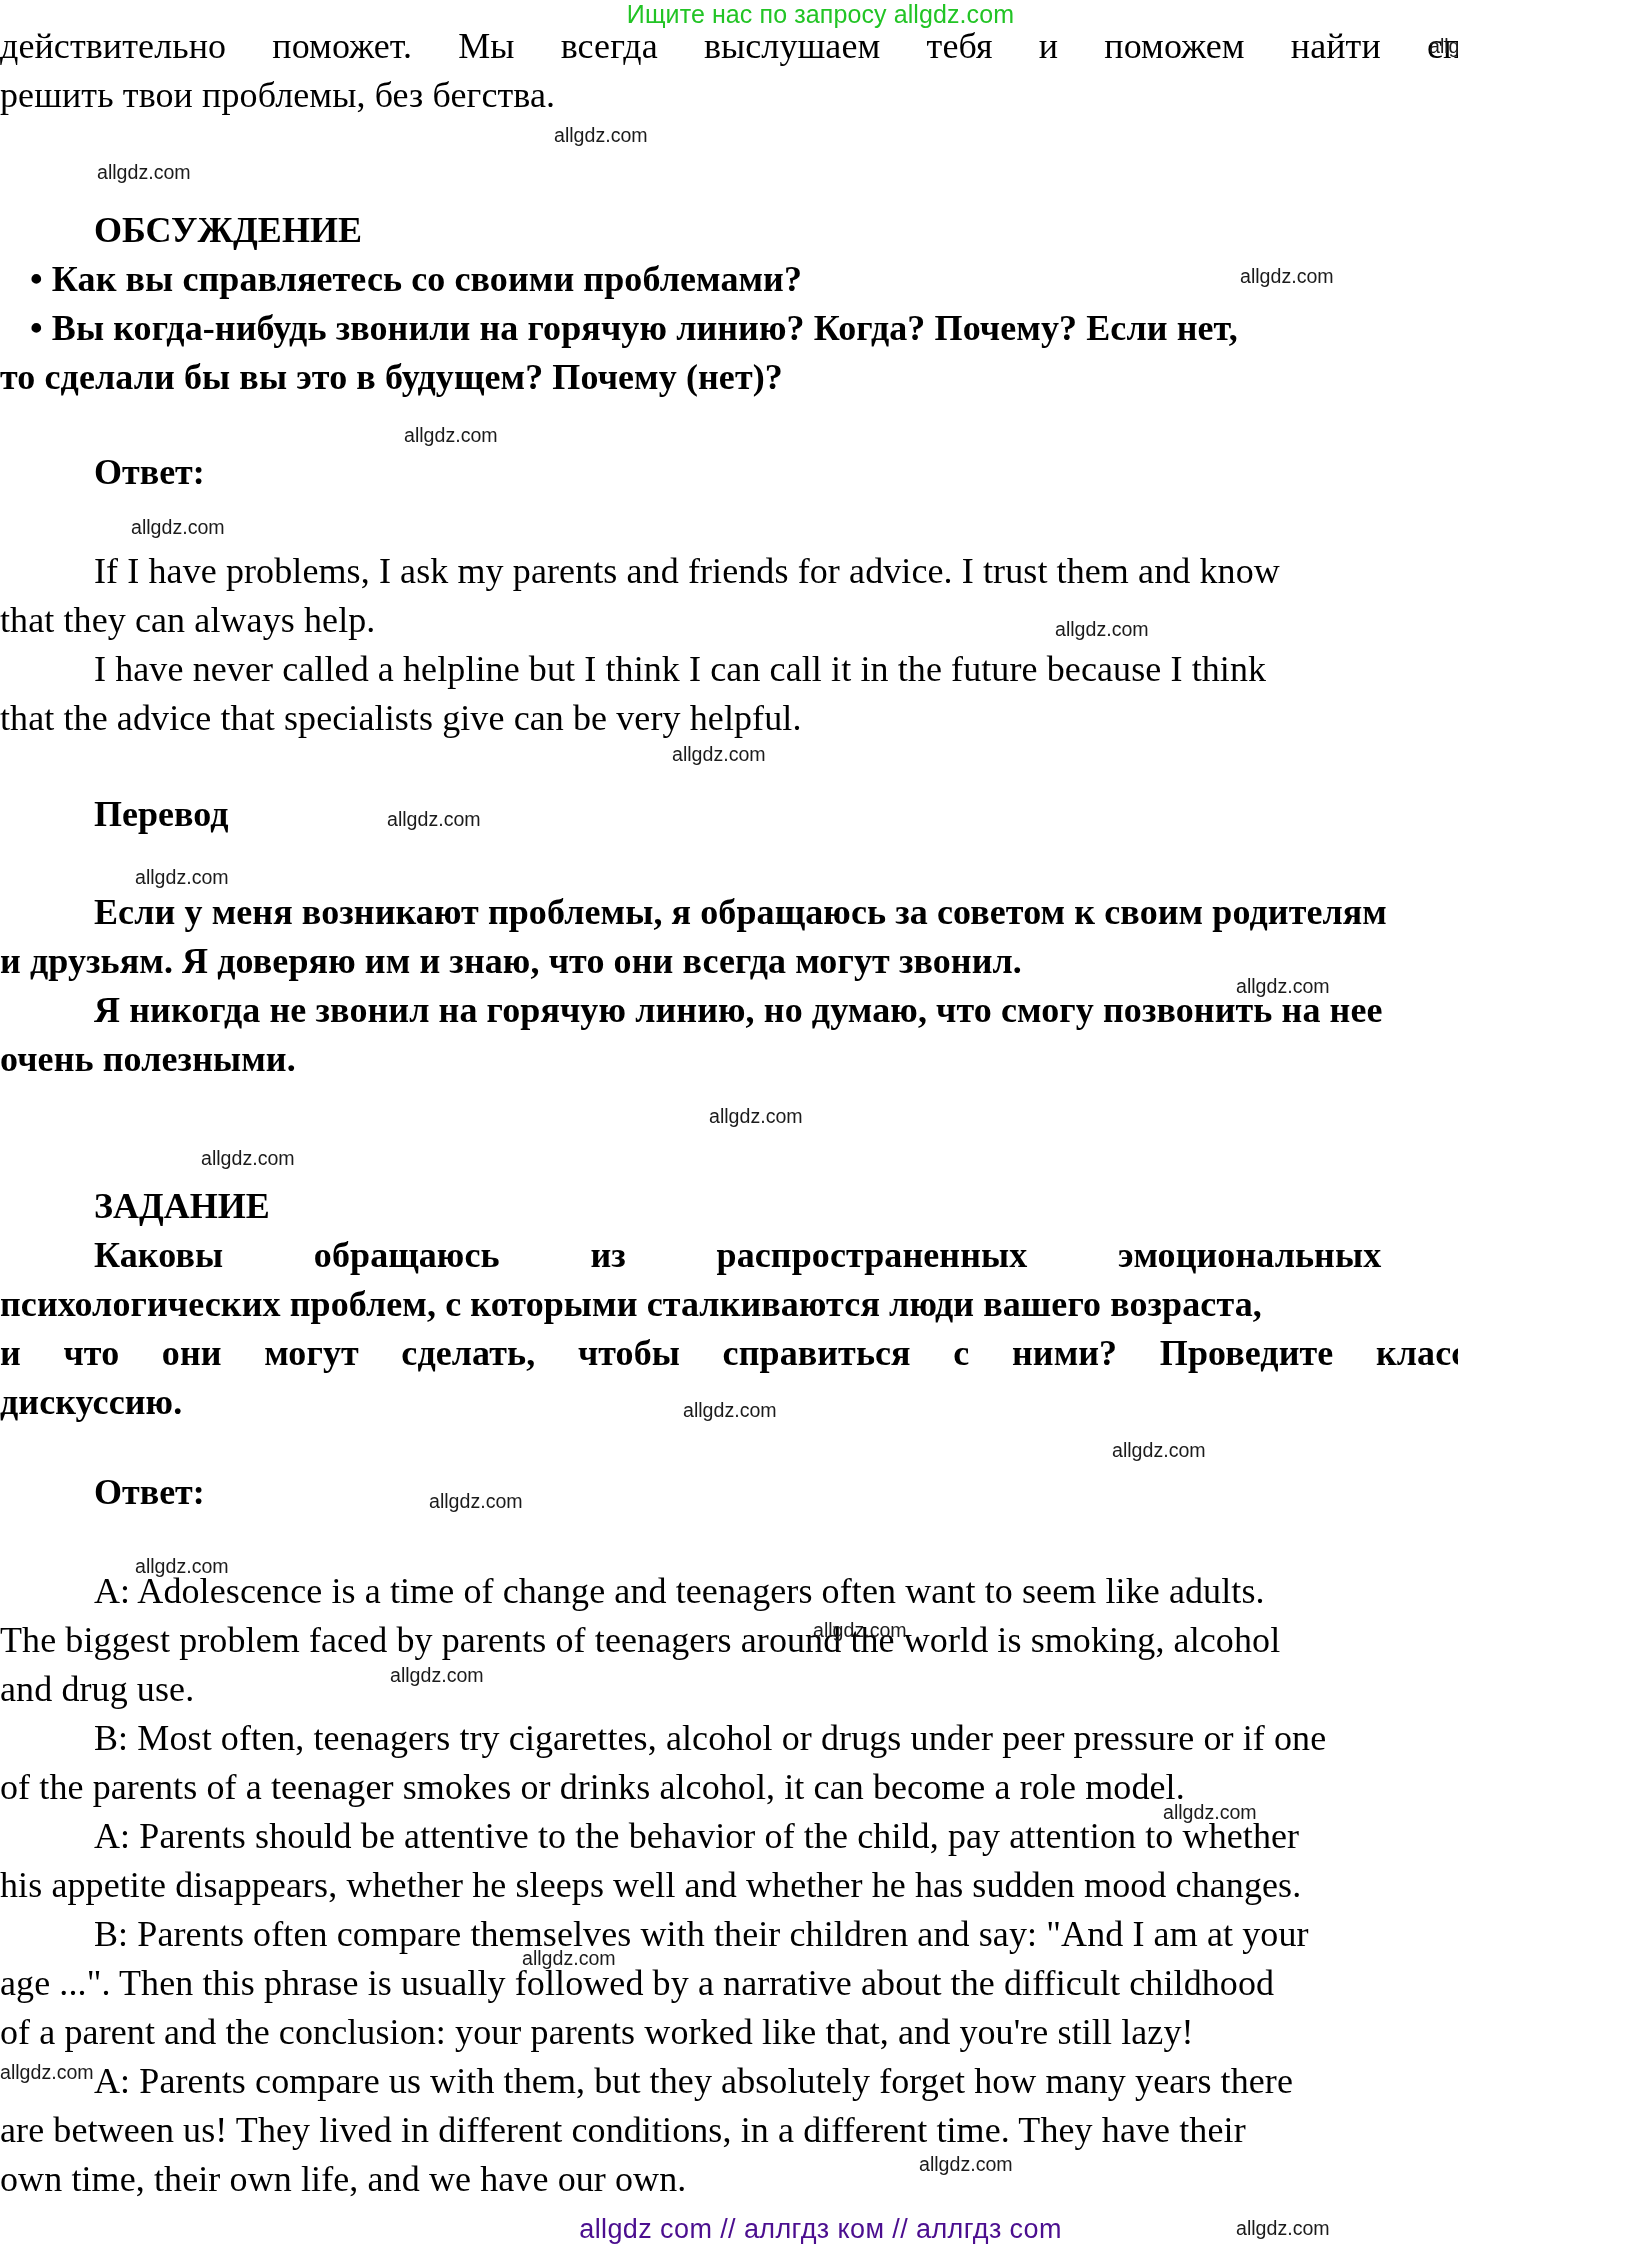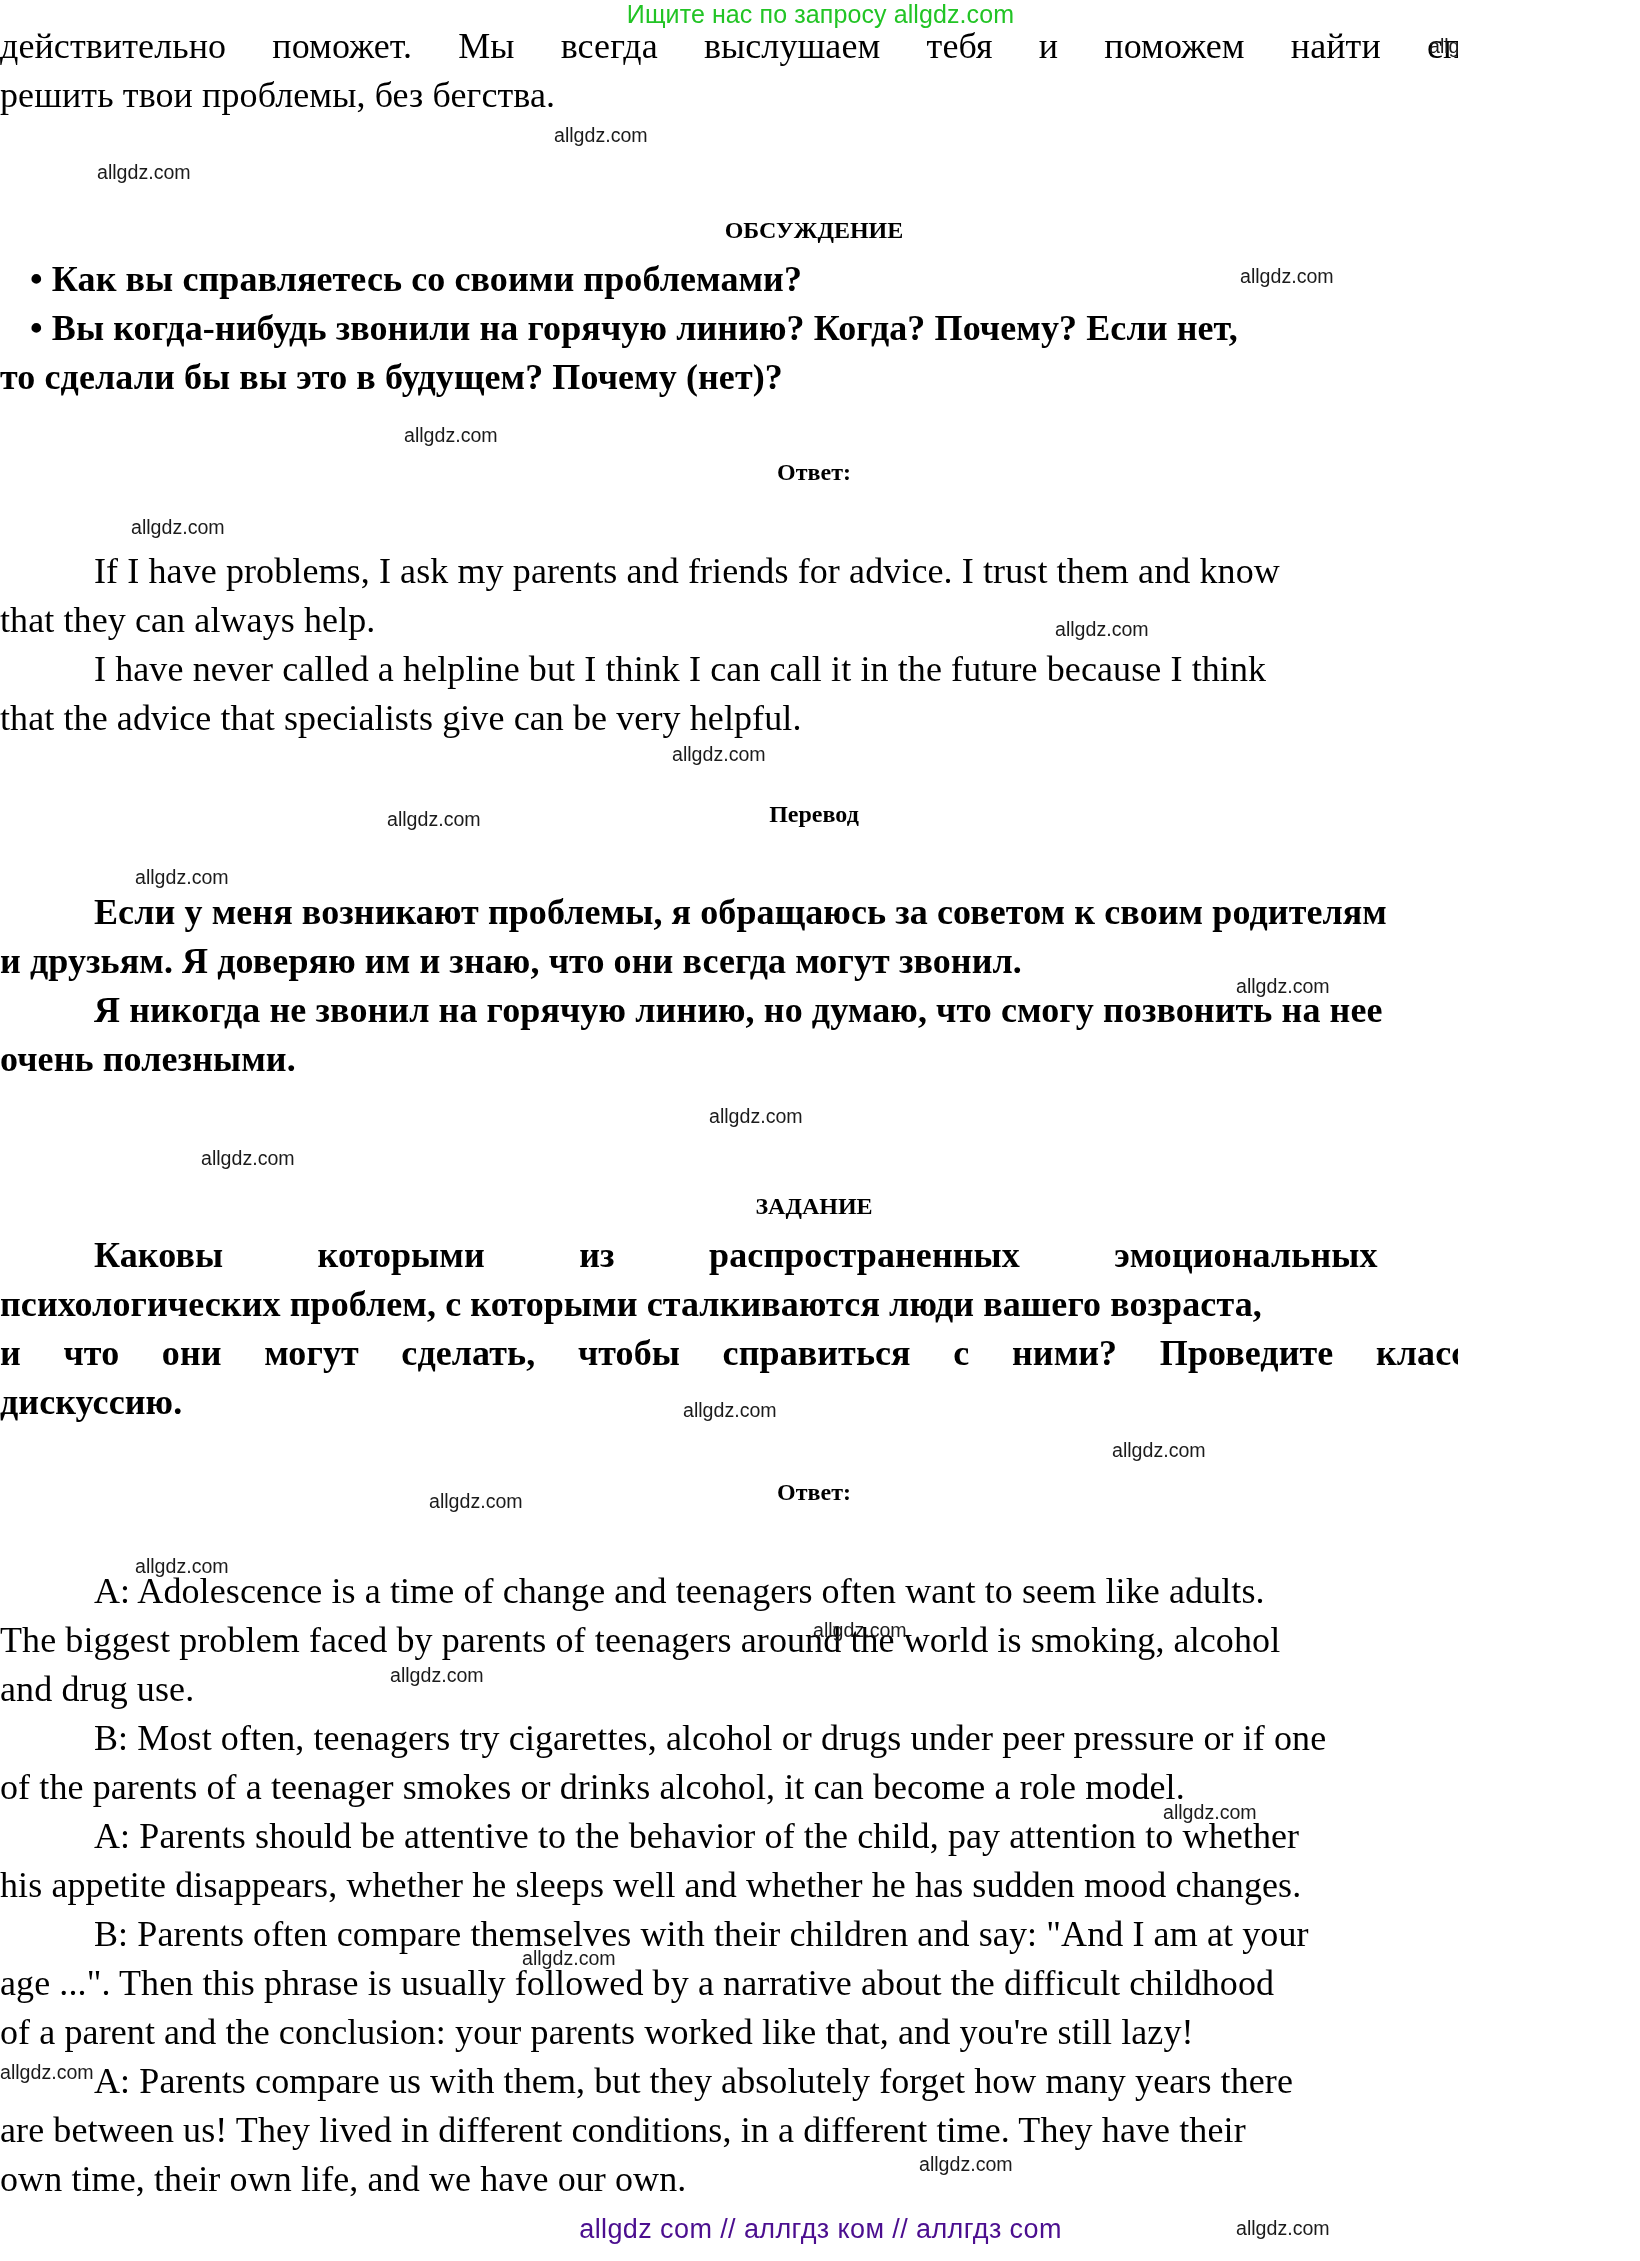--- a/index.html
+++ b/index.html
@@ -70,25 +70,24 @@
   .ln {
     font-size: 36px;
     line-height: 49px;
     white-space: nowrap;
     letter-spacing: 0.1px;
   }
   .ln.b {
     font-weight: bold;
   }
   .hd {
-    font-size: 24px;
+    font-size: 36px;
     line-height: 49px;
     font-weight: bold;
     white-space: nowrap;
-    text-align: center;
   }
   .ind {
     padding-left: 94px;
   }
   .ind-sm {
     padding-left: 30px;
   }
 
   
   .spread {
@@ -150,21 +149,21 @@
     <div class="ln">и друзьям. Я доверяю им и знаю, что они всегда могут звонил.</div>
     <div class="ln ind">Я никогда не звонил на горячую линию, но думаю, что смогу позвонить на нее</div>
     <div class="ln">очень полезными.</div>
   </div>
 
   <div class="body-text block" style="top: 1182px;">
     <div class="hd ind">ЗАДАНИЕ</div>
 
     <div class="ln b spread" style="padding-left:94px; box-sizing:border-box;">
       <span>Каковы</span>
-      <span>которыми</span>
+      <span>обращаюсь</span>
       <span>из</span>
       <span>распространенных</span>
       <span>эмоциональных</span>
       <span>или</span>
     </div>
 
     <div class="ln b">психологических проблем, с которыми сталкиваются люди вашего возраста,</div>
 
     <div class="ln b spread">
       <span>и</span>

